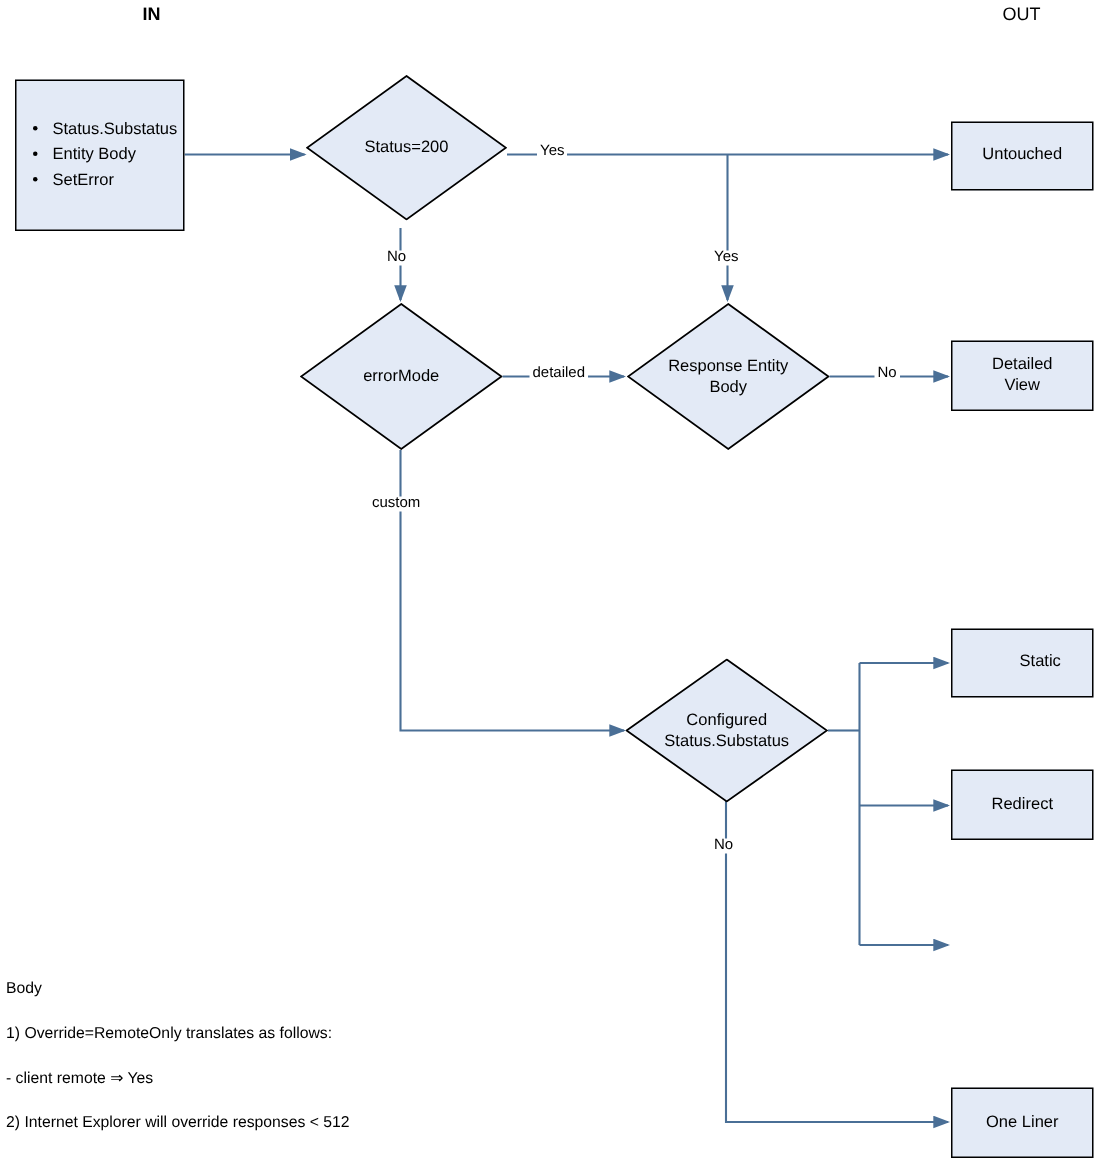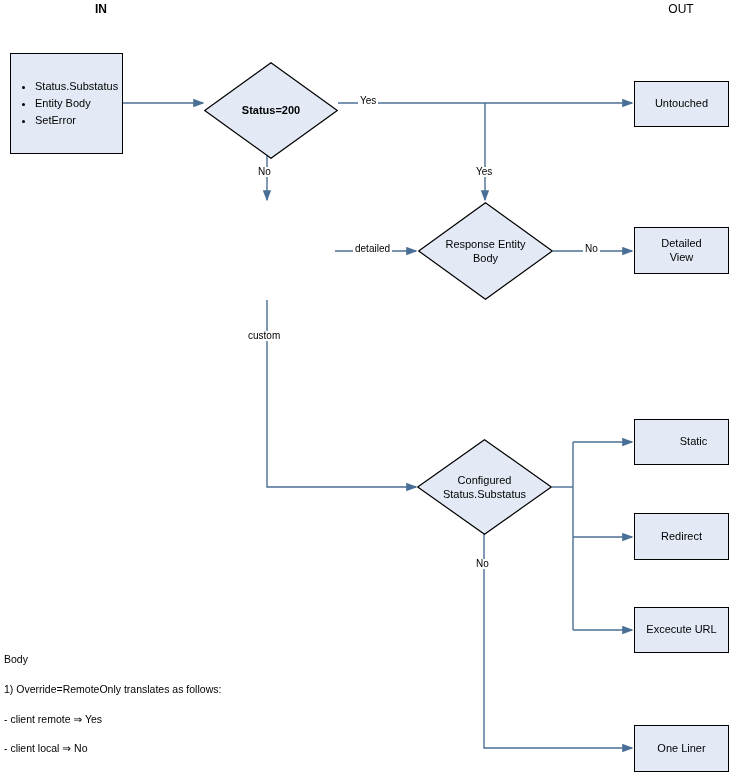--- a/index.html
+++ b/index.html
@@ -153,27 +153,33 @@
   <div class="col-header" style="left:616px; top:2px; width:130px;">OUT</div>
 
   <div class="input-node" style="left:10px; top:53px; width:113px; height:101px;">
     <ul>
       <li>Status.Substatus</li>
       <li>Entity Body</li>
       <li>SetError</li>
     </ul>
   </div>
 
-  <div class="node diamond-node" style="left:204px; top:62px; width:134px; height:97px;font-weight:bold;">
+  <div class="node diamond-node" style="left:204px; top:50px; width:134px; height:97px;">
     <svg viewBox="0 0 134 97" preserveAspectRatio="none">
       <polygon points="67,0.7 133.3,48.5 67,96.3 0.7,48.5" fill="#e3eaf6" stroke="#000000" stroke-width="1.2"></polygon>
     </svg>
     <div class="dlabel">Status=200</div>
   </div>
 
+  <div class="node diamond-node" style="left:200px; top:202px; width:135px; height:98px;">
+    <svg viewBox="0 0 135 98" preserveAspectRatio="none">
+      <polygon points="67.5,0.7 134.3,49 67.5,97.3 0.7,49" fill="#e3eaf6" stroke="#000000" stroke-width="1.2"></polygon>
+    </svg>
+    <div class="dlabel">errorMode</div>
+  </div>
 
   <div class="node diamond-node" style="left:418px; top:202px; width:135px; height:98px;">
     <svg viewBox="0 0 135 98" preserveAspectRatio="none">
       <polygon points="67.5,0.7 134.3,49 67.5,97.3 0.7,49" fill="#e3eaf6" stroke="#000000" stroke-width="1.2"></polygon>
     </svg>
     <div class="dlabel">Response Entity
 Body</div>
   </div>
 
   <div class="node diamond-node" style="left:417px; top:439px; width:135px; height:96px;">
@@ -194,38 +200,34 @@
   </div>
 
   <div class="node rect-node" style="left:634px; top:419px; width:95px; height:46px;padding-left:24px;">
     <span class="label">Static</span>
   </div>
 
   <div class="node rect-node" style="left:634px; top:513px; width:95px; height:47px;">
     <span class="label">Redirect</span>
   </div>
 
-  <div class="node rect-node" style="left:634px; top:607px; width:95px; height:46px;">
-    <span class="label">Excecute URL</span>
-  </div>
 
   <div class="node rect-node" style="left:634px; top:725px; width:95px; height:47px;">
     <span class="label">One Liner</span>
   </div>
 
   <div class="edge-label" style="left:358px; top:96px;">Yes</div>
   <div class="edge-label" style="left:256px; top:167px;">No</div>
   <div class="edge-label" style="left:474px; top:167px;">Yes</div>
   <div class="edge-label" style="left:353px; top:244px;">detailed</div>
   <div class="edge-label" style="left:583px; top:244px;">No</div>
   <div class="edge-label" style="left:246px; top:331px;">custom</div>
   <div class="edge-label" style="left:474px; top:559px;">No</div>
 
   <div class="note" style="left:4px; top:637px; width:300px;">
     <div>Body</div>
     <div>1) Override=RemoteOnly translates as follows:</div>
     <div>- client remote ⇒ Yes</div>
-    <div>- client local ⇒ No</div>
     <div>2) Internet Explorer will override responses &lt; 512</div>
     
   </div>
 
 </div>
 
 </body></html>

